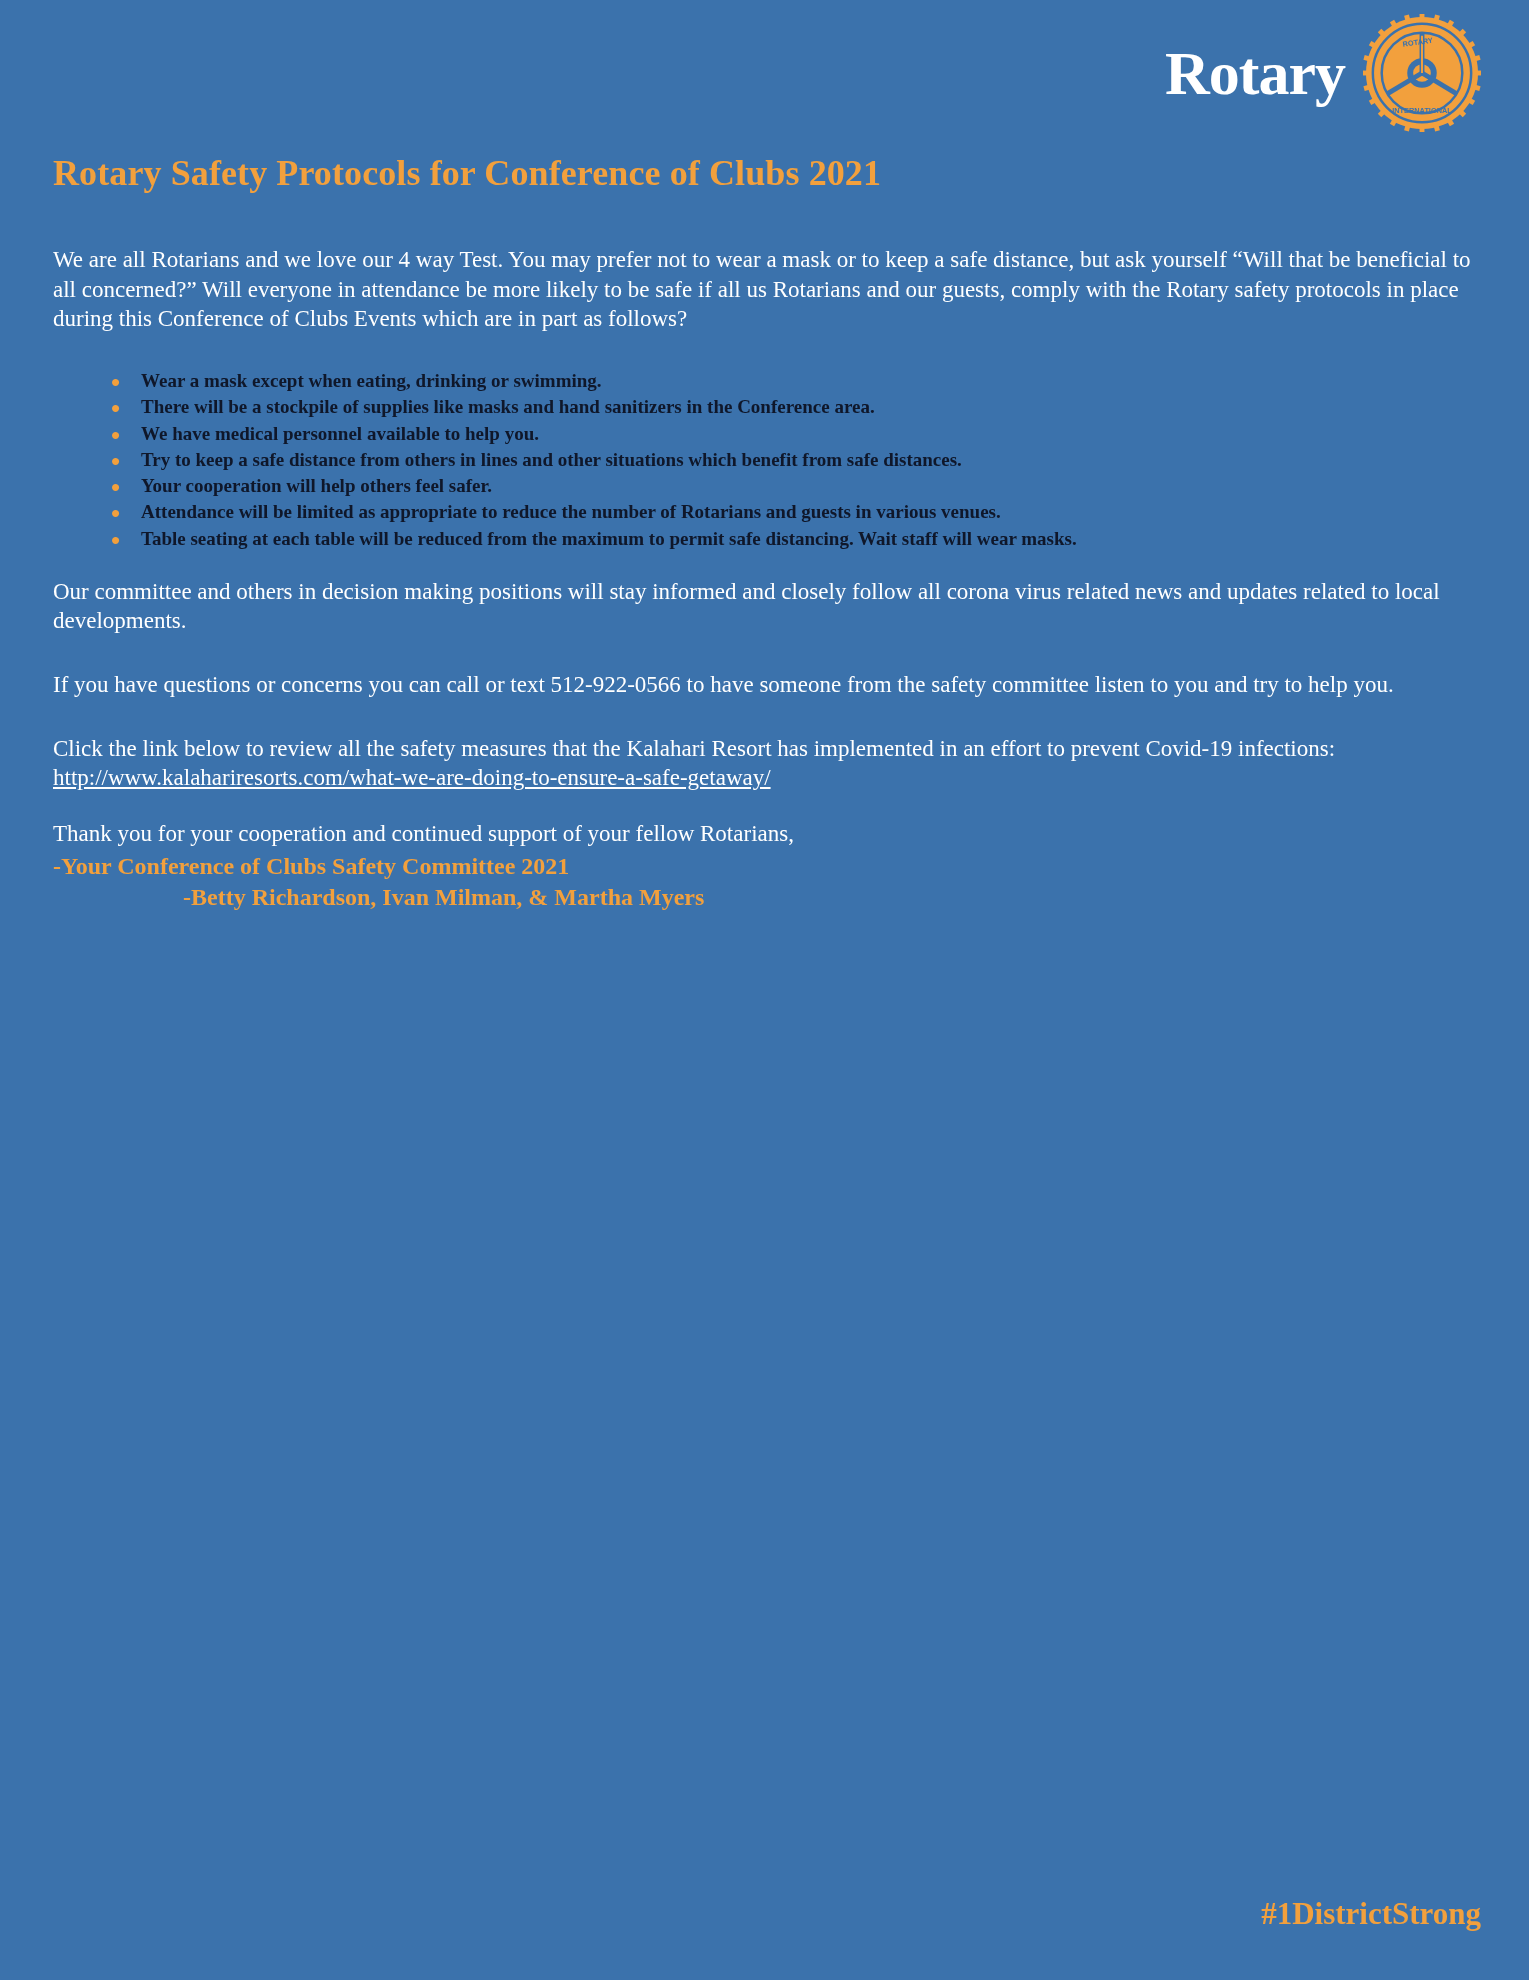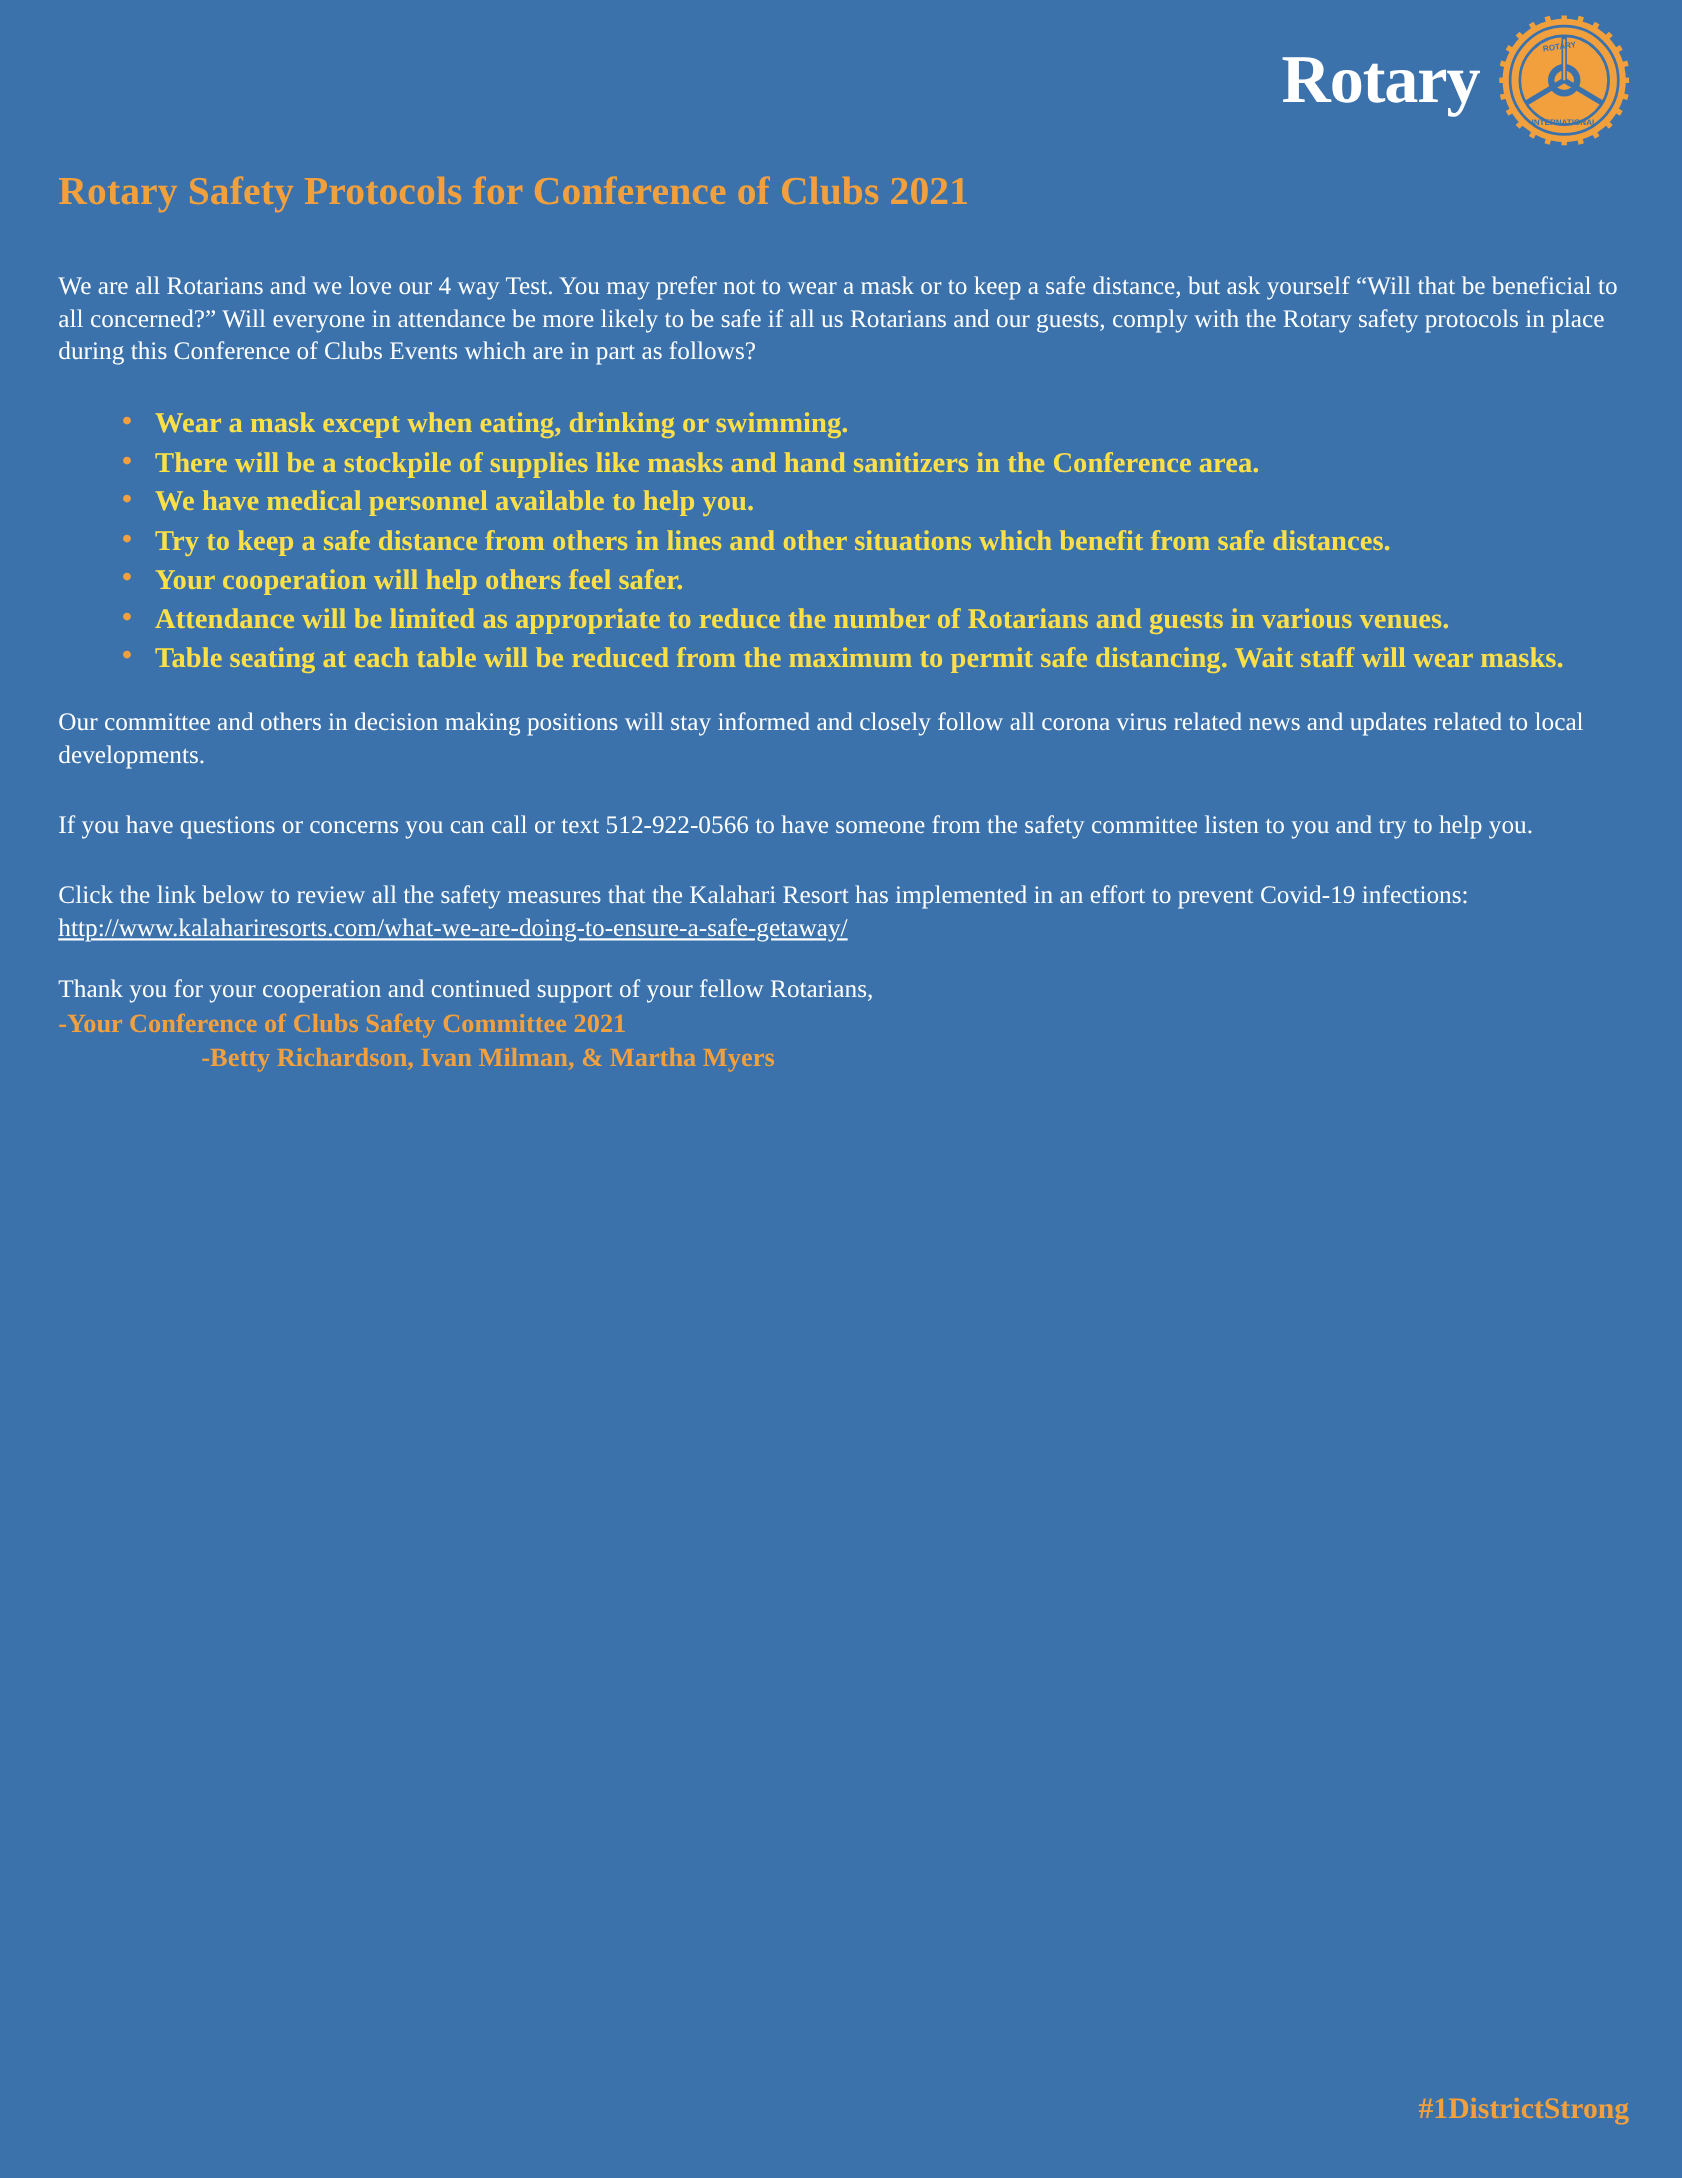--- a/index.html
+++ b/index.html
@@ -68,24 +68,24 @@
   p.para.tight {
     margin-bottom: 26px;
   }
   ul.bullets {
     list-style: none;
     margin: 22px 0 26px 0;
     padding: 0 0 0 52px;
   }
   ul.bullets li {
     position: relative;
-    font-size: 26px;
+    font-size: 19px;
     font-weight: bold;
     line-height: 1.33;
-    color: #fde047;
+    color: #0f172a;
     margin-bottom: 1px;
     padding-left: 36px;
   }
   ul.bullets li::before {
     content: "\2022";
     position: absolute;
     left: 6px;
     top: -2px;
     font-size: 26px;
     color: #f2a03d;
@@ -104,21 +104,21 @@
   .signature-line.indent {
     padding-left: 130px;
   }
   .sig-block {
     margin-top: 2px;
   }
   .hashtag {
     position: absolute;
     right: 48px;
     bottom: 48px;
-    font-size: 27px;
+    font-size: 31px;
     font-weight: bold;
     color: #f2a03d;
   }
 </style>
 </head>
 <body>
 
 <div class="page">
 
   <div class="header">

